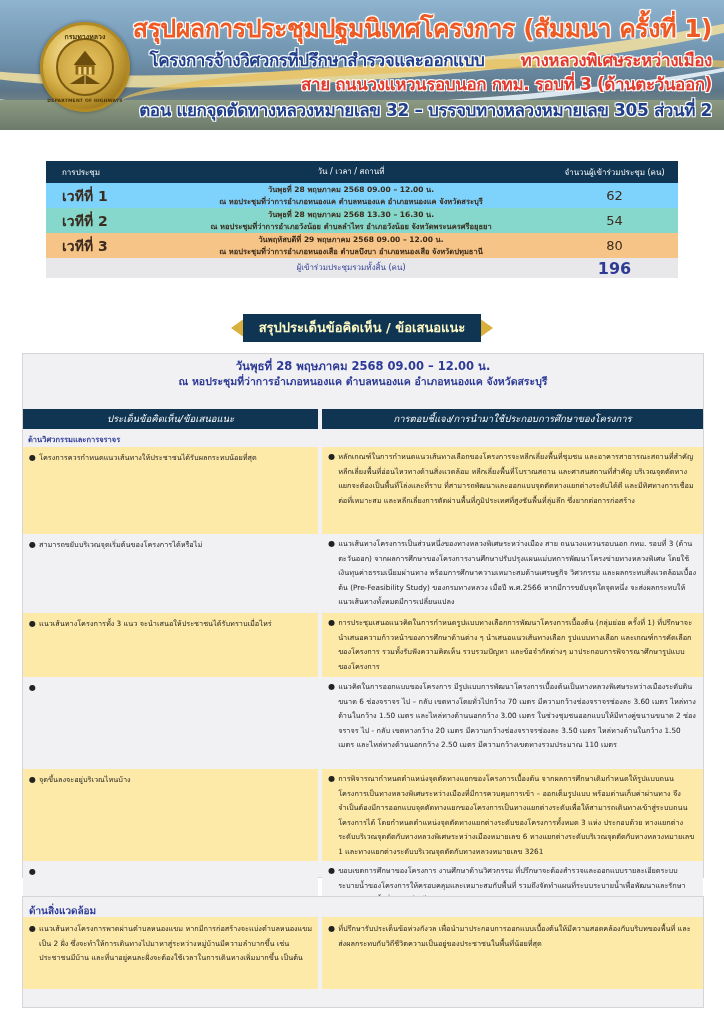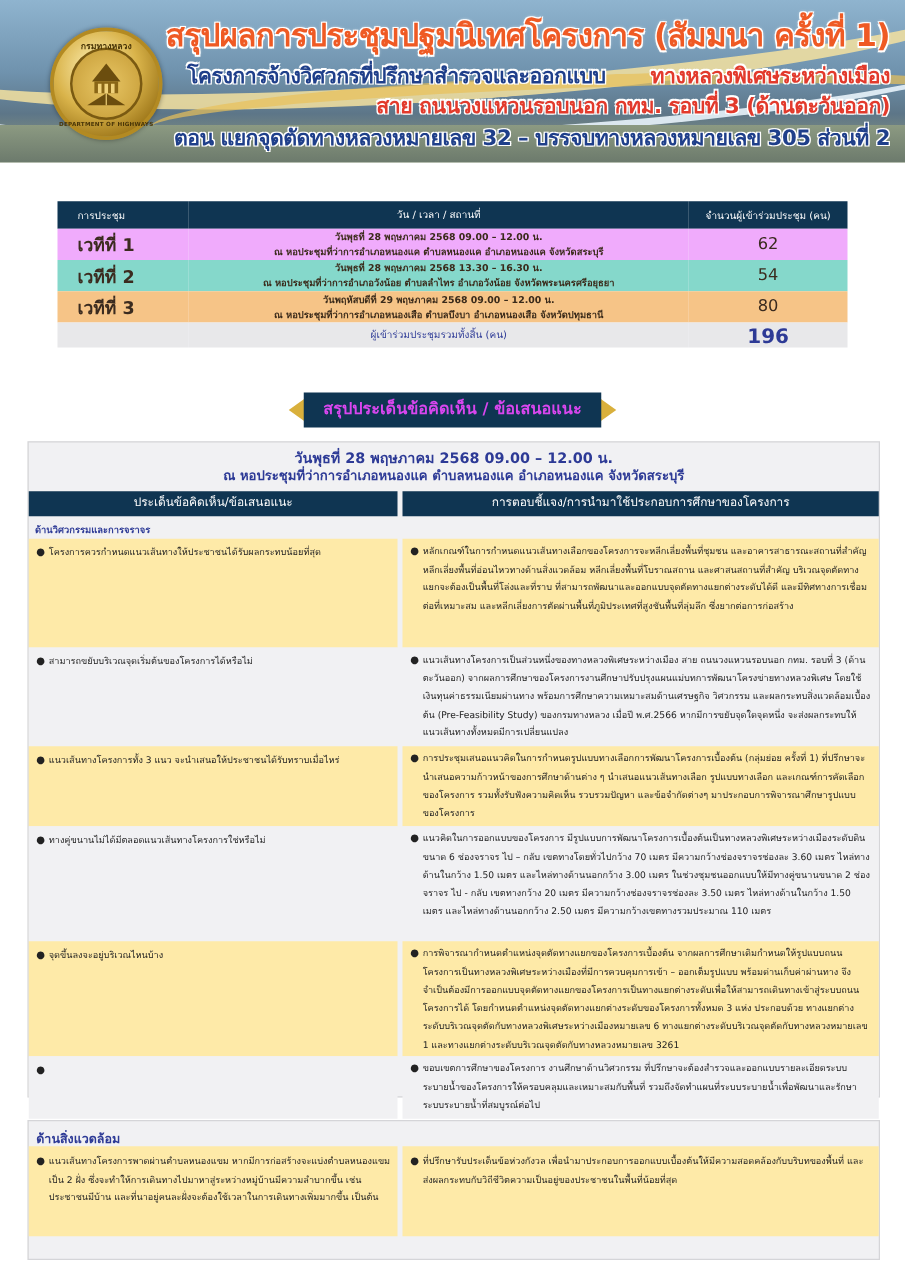--- a/index.html
+++ b/index.html
@@ -74,54 +74,54 @@
   }
   .meet th {
     background: #0f3552; color: #fff; font-weight: normal; height: 22px; font-size: 8px;
   }
   .meet td { height: 25px; vertical-align: middle; }
   .meet .c1 { width: 105px; padding-left: 16px; text-align: left; }
   .meet .c2 { width: 400px; text-align: center; line-height: 12px; color: #3a2a1a; font-weight: bold; font-size: 7.5px;}
   .meet .c3 { width: 127px; text-align: center; }
   .meet .venue-label { font-size: 14px; font-weight: bold; color: #3b2b1f; }
   .meet .count { font-size: 13px; font-weight: normal; color: #3b2b1f; }
-  .row-1 td { background: #f0abfc; }
+  .row-1 td { background: #7dd3fc; }
   .row-2 td { background: #85d8cb; }
   .row-3 td { background: #f6c487; }
   .row-total td { background: #e8e8ea; height: 20px; }
   .row-total .tlabel { color: #2d3a96; font-size: 8px; }
   .row-total .tcount { color: #2d3a96; font-size: 16px; font-weight: bold; }
 
   
   .ribbon {
     position: absolute; left: 220px; top: 314px; width: 284px; height: 28px;
     display: flex; align-items: center; justify-content: center;
   }
   .ribbon .body {
-    background: #0f3552; color: #d946ef; font-size: 13px; font-weight: bold;
+    background: #0f3552; color: #fef9c3; font-size: 13px; font-weight: bold;
     height: 28px; line-height: 28px; padding: 0 16px; position: relative; z-index: 2;
   }
   .ribbon .cap {
     width: 0; height: 0; border-top: 10px solid transparent; border-bottom: 10px solid transparent;
     position: relative; z-index: 1;
   }
   .ribbon .cap-l { border-right: 14px solid #d9b03c; margin-right: -2px; }
   .ribbon .cap-r { border-left: 14px solid #d9b03c; margin-left: -2px; }
 
   
   .panel {
     position: absolute; left: 22px; top: 353px; width: 682px; height: 525px;
     background: #f1f1f3; border: 1px solid #d5d5d8;
   }
   .panel-date {
     text-align: center; color: #2d3a96; font-size: 11.5px; font-weight: bold; line-height: 15px;
     padding-top: 5px;
   }
   .panel-date .venue { font-size: 10.5px; }
-  .cols-head { display: flex; margin-top: 4px; }
+  .cols-head { display: flex; margin-top: 20px; font-style: italic; }
   .cols-head div {
     background: #0f3552; color: #fff; font-size: 9.5px; text-align: center; height: 20px; line-height: 20px;
   }
   .cols-head .h1 { width: 296px; margin-right: 4px; }
   .cols-head .h2 { width: 382px; }
   .cat { font-size: 7.5px; color: #2d3a96; font-weight: bold; padding: 4px 5px; height: 18px; }
   .rows { display: flex; flex-direction: column; }
   .row { display: flex; }
   .row .q { width: 296px; padding: 4px 6px 0 6px; margin-right: 4px; font-size: 7.3px; line-height: 14.5px; }
   .row .a { width: 382px; padding: 3px 6px 2px 6px; font-size: 7.3px; line-height: 14.5px; }
@@ -258,21 +258,20 @@
           <span class="txt">แนวเส้นทางโครงการทั้ง 3 แนว จะนำเสนอให้ประชาชนได้รับทราบเมื่อไหร่</span>
         </div>
       <div class="a bul">
           <span class="dot">●</span>
           <span class="txt">การประชุมเสนอแนวคิดในการกำหนดรูปแบบทางเลือกการพัฒนาโครงการเบื้องต้น (กลุ่มย่อย ครั้งที่ 1) ที่ปรึกษาจะนำเสนอความก้าวหน้าของการศึกษาด้านต่าง ๆ นำเสนอแนวเส้นทางเลือก รูปแบบทางเลือก และเกณฑ์การคัดเลือกของโครงการ รวมทั้งรับฟังความคิดเห็น รวบรวมปัญหา และข้อจำกัดต่างๆ มาประกอบการพิจารณาศึกษารูปแบบของโครงการ</span>
         </div>
     </div>
     <div class="row g" style="height:92px;">
       <div class="q bul">
           <span class="dot">●</span>
-          <span class="txt">ทางคู่ขนานไม่ได้มีตลอดแนวเส้นทางโครงการใช่หรือไม่</span>
         </div>
       <div class="a bul">
           <span class="dot">●</span>
           <span class="txt">แนวคิดในการออกแบบของโครงการ มีรูปแบบการพัฒนาโครงการเบื้องต้นเป็นทางหลวงพิเศษระหว่างเมืองระดับดินขนาด 6 ช่องจราจร ไป – กลับ เขตทางโดยทั่วไปกว้าง 70 เมตร มีความกว้างช่องจราจรช่องละ 3.60 เมตร ไหล่ทางด้านในกว้าง 1.50 เมตร และไหล่ทางด้านนอกกว้าง 3.00 เมตร ในช่วงชุมชนออกแบบให้มีทางคู่ขนานขนาด 2 ช่องจราจร ไป - กลับ เขตทางกว้าง 20 เมตร มีความกว้างช่องจราจรช่องละ 3.50 เมตร ไหล่ทางด้านในกว้าง 1.50 เมตร และไหล่ทางด้านนอกกว้าง 2.50 เมตร มีความกว้างเขตทางรวมประมาณ 110 เมตร</span>
         </div>
     </div>
     <div class="row y" style="height:92px;">
       <div class="q bul">
           <span class="dot">●</span>
           <span class="txt">จุดขึ้นลงจะอยู่บริเวณไหนบ้าง</span>

